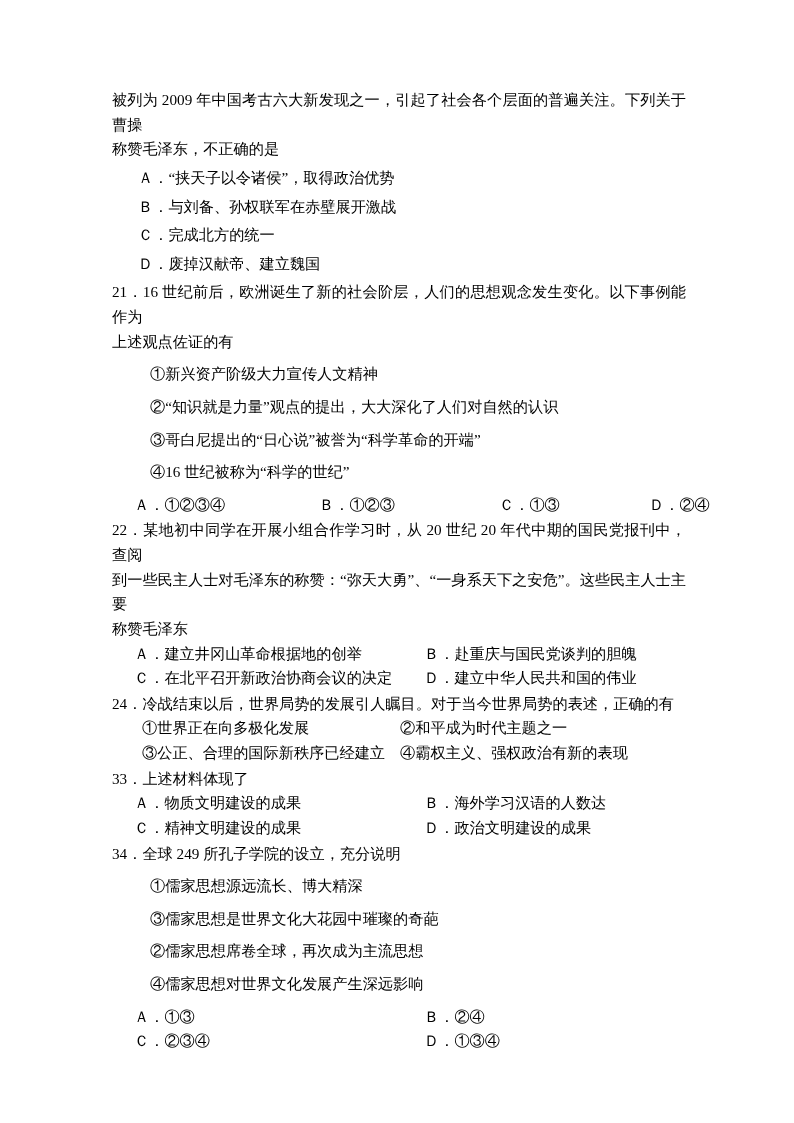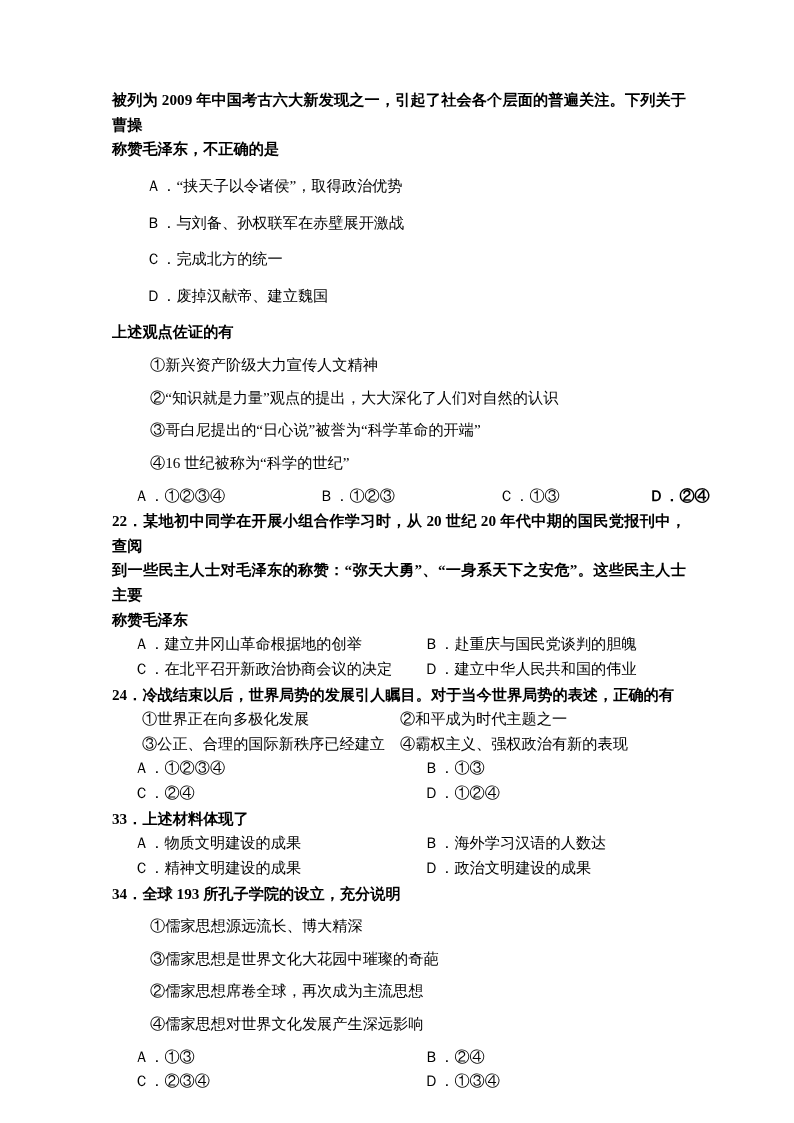--- a/index.html
+++ b/index.html
@@ -31,24 +31,23 @@
   .para {
     margin: 0 0 0 0;
     text-align: justify;
     text-justify: inter-ideograph;
   }
   .q-stem {
     margin-top: 1px;
   }
   .hang {
     margin: 0;
-    font-weight: bold;
   }
   .opt-line {
-    margin: 12px;
+    margin: 4px;
     padding-left: 22px;
     white-space: nowrap;
     font-family: Liberation Serif, serif;
   }
   .opt-line-sub {
     margin: 8px;
     padding-left: 30px;
     white-space: nowrap;
   }
   .opt-row {
@@ -61,21 +60,21 @@
   .opt-row .c2 { display: inline-block; }
   .opt-row4 {
     display: block;
     padding-left: 22px;
     margin: 0;
     white-space: nowrap;
   }
   .opt-row4 .k1 { display: inline-block; width: 185px; }
   .opt-row4 .k2 { display: inline-block; width: 180px; }
   .opt-row4 .k3 { display: inline-block; width: 150px; }
-  .opt-row4 .k4 { display: inline-block; font-weight: bold; }
+  .opt-row4 .k4 { display: inline-block; }
   .sub-row {
     display: block;
     padding-left: 30px;
     margin: 0;
     white-space: nowrap;
   }
   .sub-row .s1 { display: inline-block; width: 258px; }
   .sub-row .s2 { display: inline-block; text-align: right; }
   .body-indent {
     text-indent: 30px;
@@ -93,20 +92,21 @@
     </div>
 
     <div>
       <div class="opt-line">Ａ．“挟天子以令诸侯”，取得政治优势</div>
       <div class="opt-line">Ｂ．与刘备、孙权联军在赤壁展开激战</div>
       <div class="opt-line">Ｃ．完成北方的统一</div>
       <div class="opt-line">Ｄ．废掉汉献帝、建立魏国</div>
     </div>
 
     <div class="para q-stem">
+      <div class="hang">21．16 世纪前后，欧洲诞生了新的社会阶层，人们的思想观念发生变化。以下事例能作为</div>
       <div class="hang">上述观点佐证的有</div>
     </div>
 
     <div>
       <div class="opt-line-sub">①新兴资产阶级大力宣传人文精神</div>
       <div class="opt-line-sub">②“知识就是力量”观点的提出，大大深化了人们对自然的认识</div>
       <div class="opt-line-sub">③哥白尼提出的“日心说”被誉为“科学革命的开端”</div>
       <div class="opt-line-sub">④16 世纪被称为“科学的世纪”</div>
     </div>
 
@@ -135,45 +135,37 @@
 
     <div>
       <div class="sub-row">
         <span class="s1">①世界正在向多极化发展</span><span class="s2">②和平成为时代主题之一</span>
       </div>
       <div class="sub-row">
         <span class="s1">③公正、合理的国际新秩序已经建立</span><span class="s2">④霸权主义、强权政治有新的表现</span>
       </div>
     </div>
 
-    <div>
-      <div class="opt-row">
-        <span class="c1">Ａ．①②③④</span><span class="c2">Ｂ．①③</span>
-      </div>
-      <div class="opt-row">
-        <span class="c1">Ｃ．②④</span><span class="c2">Ｄ．①②④</span>
-      </div>
-    </div>
 
 
     <div class="para q-stem">
       <div class="hang">33．上述材料体现了</div>
     </div>
 
     <div>
       <div class="opt-row">
         <span class="c1">Ａ．物质文明建设的成果</span><span class="c2">Ｂ．海外学习汉语的人数达</span>
       </div>
       <div class="opt-row">
         <span class="c1">Ｃ．精神文明建设的成果</span><span class="c2">Ｄ．政治文明建设的成果</span>
       </div>
     </div>
 
     <div class="para q-stem">
-      <div class="hang">34．全球 193 所孔子学院的设立，充分说明</div>
+      <div class="hang">34．全球 249 所孔子学院的设立，充分说明</div>
     </div>
 
     <div>
       <div class="opt-line-sub">①儒家思想源远流长、博大精深</div>
       <div class="opt-line-sub">③儒家思想是世界文化大花园中璀璨的奇葩</div>
       <div class="opt-line-sub">②儒家思想席卷全球，再次成为主流思想</div>
       <div class="opt-line-sub">④儒家思想对世界文化发展产生深远影响</div>
     </div>
 
     <div>

